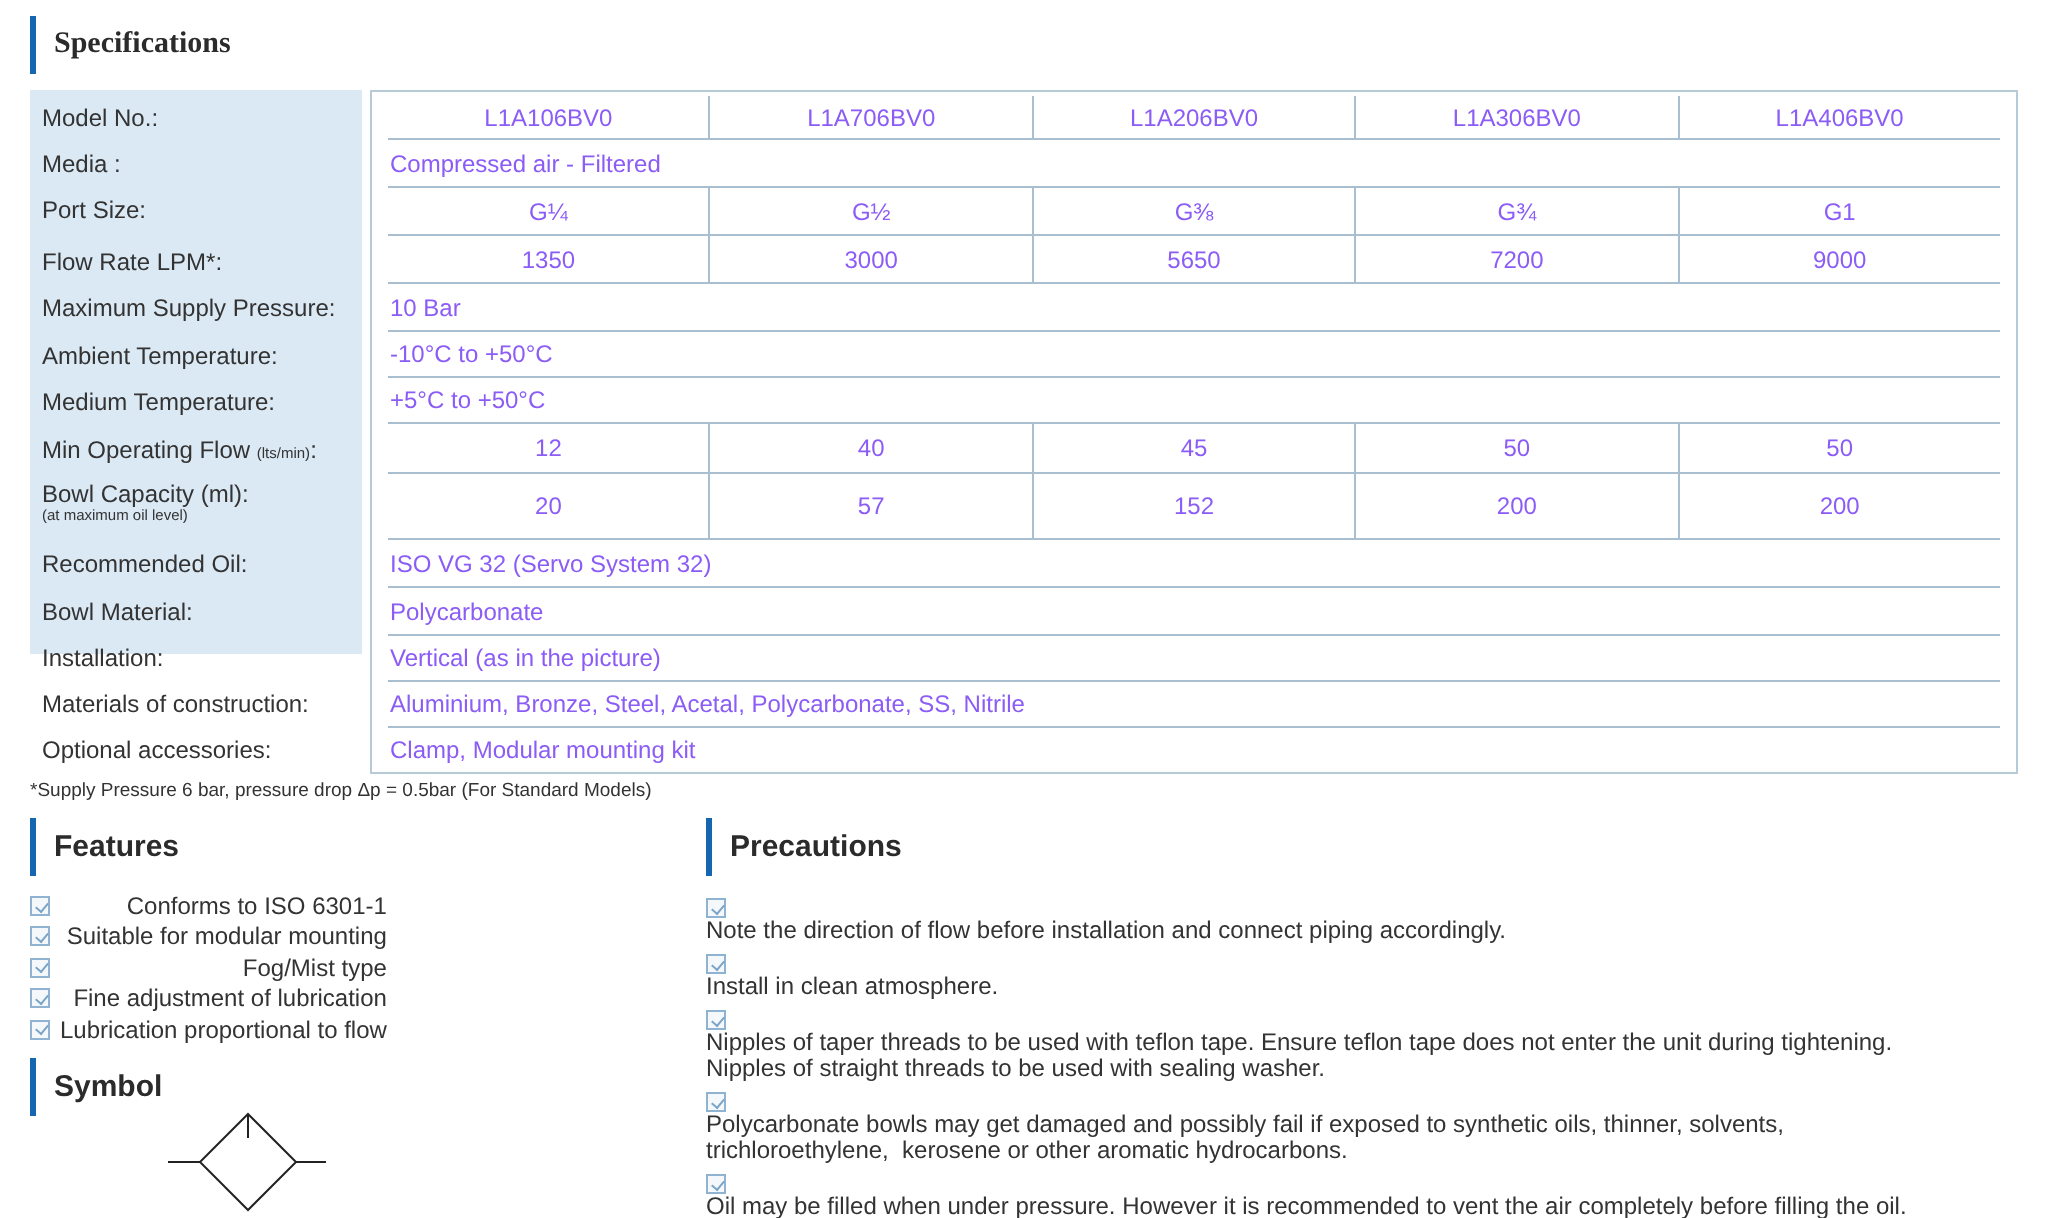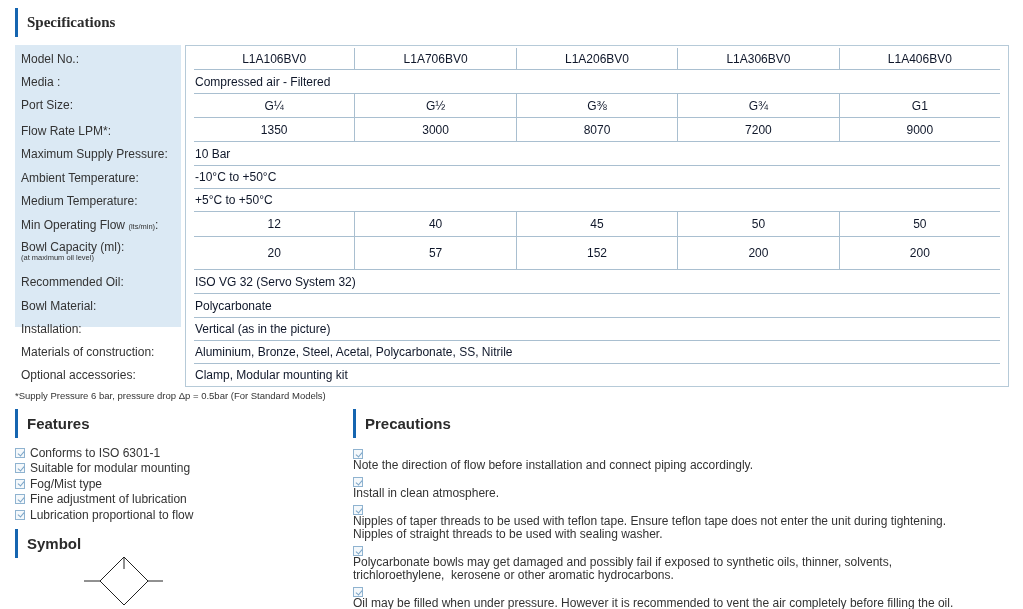--- a/index.html
+++ b/index.html
@@ -30,21 +30,21 @@
   .row-label {
     position: absolute; left: 6px; font-size: 12px; color: #333;
     white-space: nowrap;
   }
   .row-label small { font-size: 7.5px; }
   .row-label .sub { display: block; font-size: 7.5px; line-height: 8px; }
   .vrow {
     position: absolute; left: 8px; width: 806px;
     border-bottom: 1px solid #a9bfd0;
     display: flex; align-items: center;
-    font-size: 12px; color: #0f172a;
+    font-size: 12px; color: #8b5cf6;
   }
   .vrow.full { padding-left: 1px; }
   .vcell {
     flex: 1; text-align: center; height: 100%;
     display: flex; align-items: center; justify-content: center;
     border-right: 1px solid #a9bfd0;
   }
   .vcell:last-child { border-right: none; }
 
   .footnote {
@@ -56,21 +56,21 @@
   .chk {
     display: inline-block; width: 10px; height: 10px; flex: 0 0 10px;
     border: 1px solid #8fb3d0; margin-right: 5px; margin-top: 2px; position: relative;
     background: #f4f8fb;
   }
   .chk::after {
     content: ""; position: absolute; left: 2.5px; top: 0.5px;
     width: 3px; height: 5px; border-right: 1.3px solid #7aa4c7; border-bottom: 1.3px solid #7aa4c7;
     transform: rotate(40deg);
   }
-  .feat li { height: 15.4px; line-height: 15px; }
+  .feat li { height: 15.4px; line-height: 15px; justify-content: space-between; }
   .prec li { line-height: 13px; margin-bottom: 3px; flex-direction: column; }
   .prec li .txt { display: block; }
 
   .symbol { position: absolute; left: 84px; top: 556px; }
 </style>
 </head>
 <body>
 
 <div class="section-title" style="left:15px; top:8px;font-family:Liberation Serif, serif;">Specifications</div>
 
@@ -112,21 +112,21 @@
     <div class="vrow" style="top:48px;height:24px">
       <div class="vcell">G¼</div>
       <div class="vcell">G½</div>
       <div class="vcell">G⅜</div>
       <div class="vcell">G¾</div>
       <div class="vcell">G1</div>
     </div>
     <div class="vrow" style="top:72px;height:24px">
       <div class="vcell">1350</div>
       <div class="vcell">3000</div>
-      <div class="vcell">8070</div>
+      <div class="vcell">5650</div>
       <div class="vcell">7200</div>
       <div class="vcell">9000</div>
     </div>
     <div class="vrow full" style="top:96px;height:24px">
       <span>10 Bar</span>
     </div>
     <div class="vrow full" style="top:120px;height:23px">
       <span>-10°C to +50°C</span>
     </div>
     <div class="vrow full" style="top:143px;height:23px">

